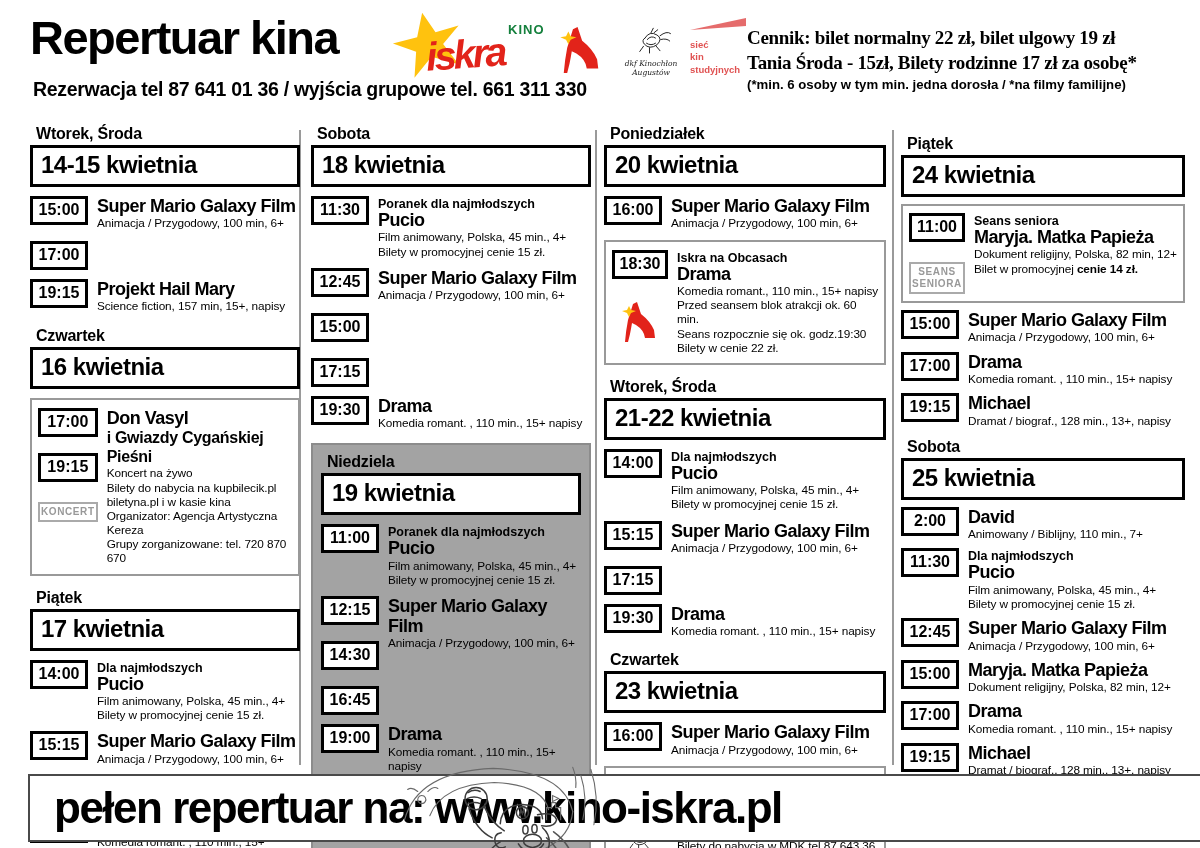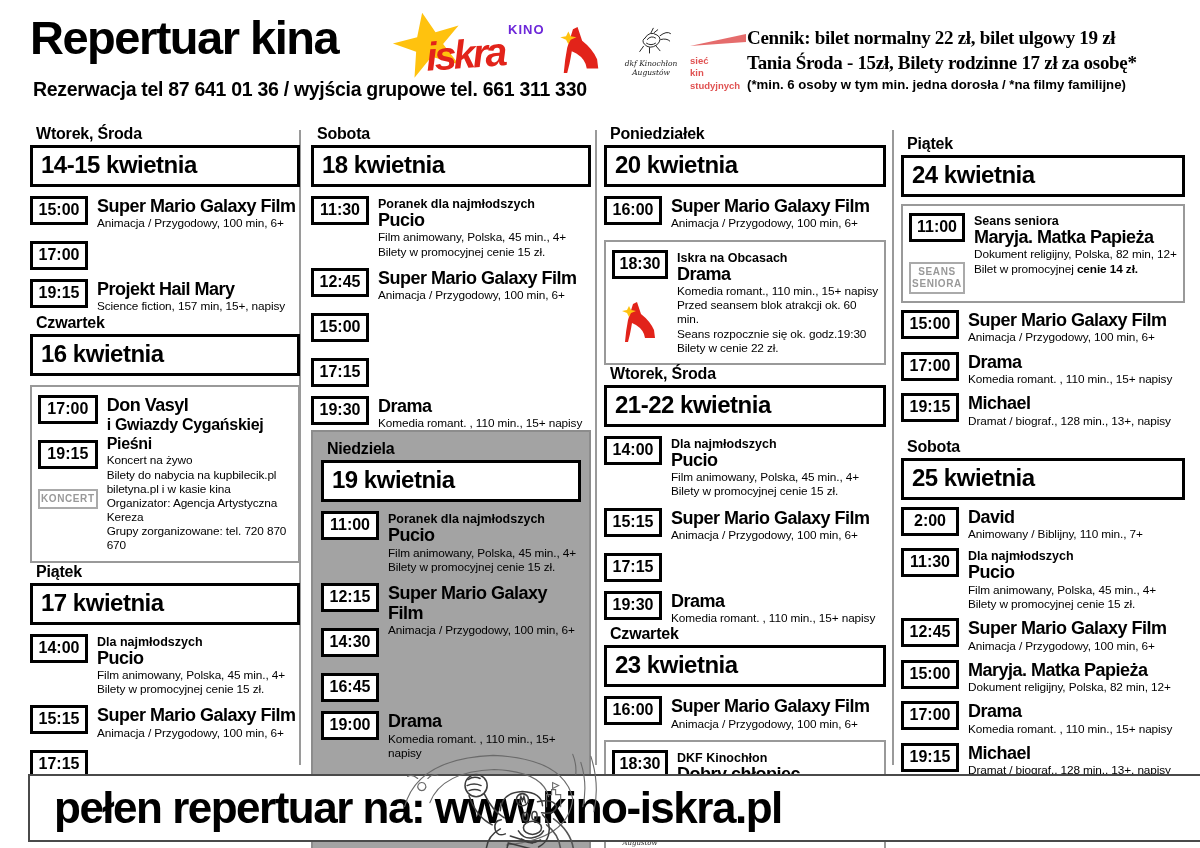--- a/index.html
+++ b/index.html
@@ -12,41 +12,41 @@
   .abs{position:absolute;}
 
   
   .page-title{left:30px;top:14px;font-size:47px;font-weight:bold;letter-spacing:-1.5px;line-height:1;}
   .reservation{left:33px;top:78px;font-size:19.5px;font-weight:bold;letter-spacing:-0.3px;}
 
   .iskra-logo{left:396px;top:14px;width:160px;height:66px;}
   .iskra-logo svg{position:absolute;left:-4px;top:-2px;}
   .iskra-name{position:absolute;left:30px;top:18px;font-size:40px;font-weight:900;font-style:italic;
     color:#e2231a;letter-spacing:-3px;transform:rotate(-4deg);}
-  .iskra-kino{position:absolute;left:112px;top:8px;font-size:13px;font-weight:bold;color:#6d28d9;letter-spacing:1px;}
+  .iskra-kino{position:absolute;left:112px;top:8px;font-size:13px;font-weight:bold;color:#15803d;letter-spacing:1px;}
 
   .heel-icon-header{left:558px;top:24px;}
   .dkf-logo{left:620px;top:26px;width:62px;text-align:center;}
   .dkf-caption{font-family:"DejaVu Serif", serif;font-style:italic;font-size:7.5px;line-height:1.15;color:#222;}
-  .siec-logo{left:690px;top:32px;width:70px;}
+  .siec-logo{left:690px;top:16px;width:70px;}
   .siec-text{color:#e05252;font-weight:bold;font-size:9.5px;line-height:1.3;margin-top:3px;}
 
   .pricing{left:747px;top:26px;width:440px;}
   .pricing-line{font-size:19px;font-weight:bold;letter-spacing:-0.3px;line-height:1.3;font-family:Liberation Serif, serif;}
   .pricing-note{font-size:13.2px;font-weight:bold;margin-top:2px;}
 
   
   .col{position:absolute;top:125px;}
   #col1{left:30px;width:270px;}
   #col2{left:311px;width:280px;}
   #col3{left:604px;width:282px;}
   #col4{left:901px;width:284px;}
   .vdivider{position:absolute;top:130px;width:2px;height:635px;background:#9a9a9a;}
 
-  .section{}
+  .section{margin-top:13px;}
   .section:first-child{margin-top:0;}
   .day-label{font-size:16px;font-weight:bold;margin:0 0 2px 6px;letter-spacing:-0.2px;}
   .date-box{border:3px solid #000;font-size:24px;font-weight:bold;padding:3px 8px 5px;margin-bottom:7px;
     letter-spacing:-0.5px;background:#fff;}
 
   .event{display:flex;gap:9px;margin-top:9px;align-items:flex-start;}
   .time-col{flex:0 0 58px;display:flex;flex-direction:column;gap:16px;align-items:stretch;border-radius:7px;}
   .time-box{border:3px solid #000;font-size:16px;font-weight:bold;text-align:center;padding:1px 1px 2px;
     line-height:1.25;background:#fff;}
   .info{flex:1;min-width:0;padding-top:1px;}

